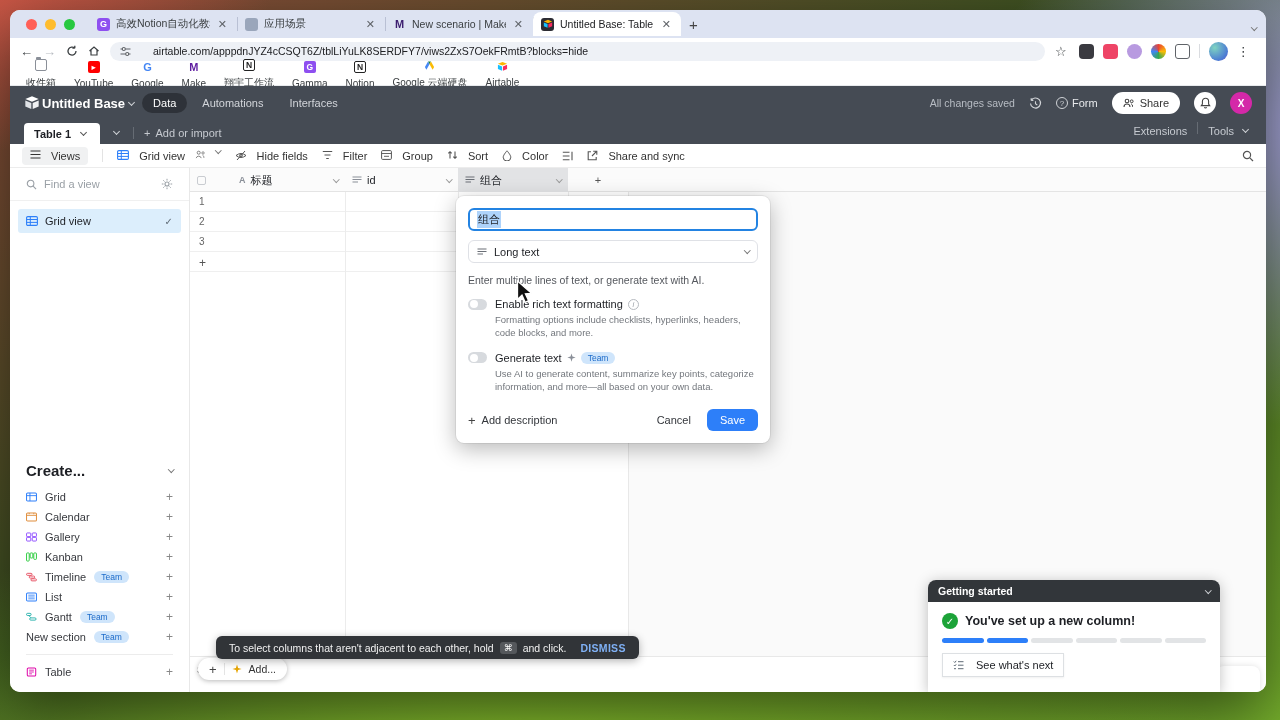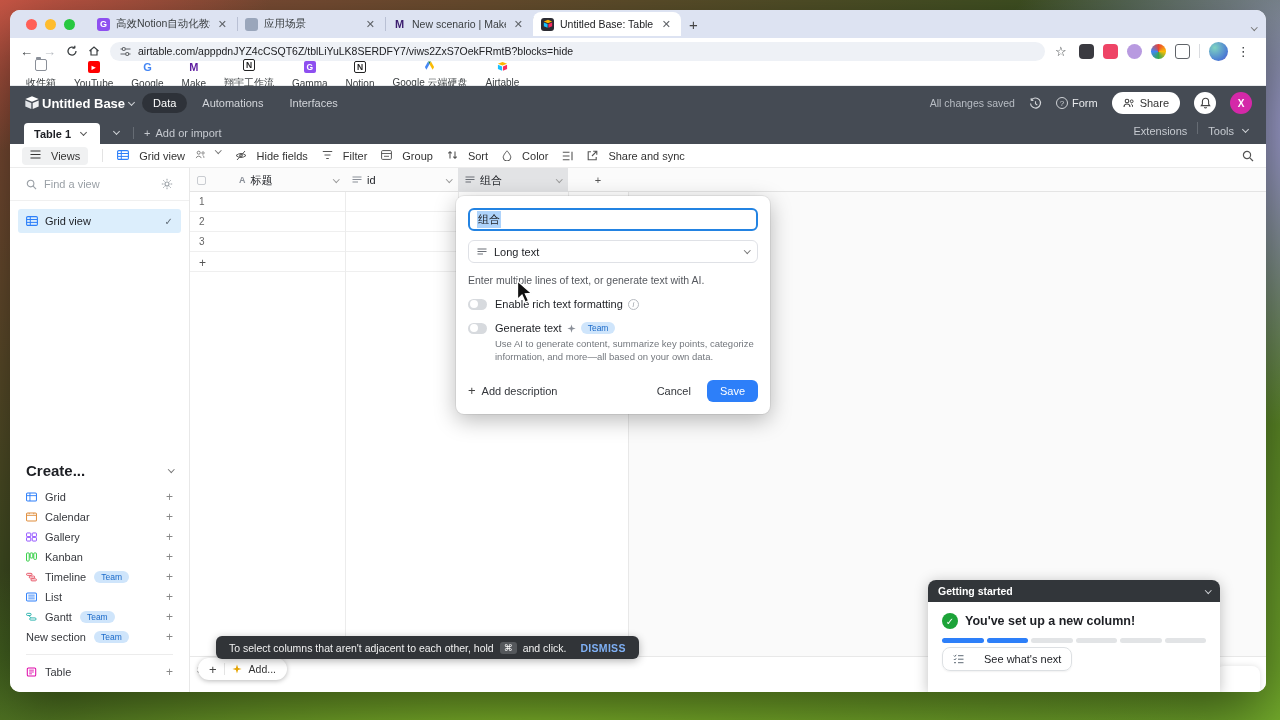--- a/index.html
+++ b/index.html
@@ -33,21 +33,21 @@
   .fav.make{ background:transparent; color:#3c1e70; font-size:11px; }
   .fav.airtable{ background:#2b2b33; }
   .newtab{ font-size:15px; color:#444; margin-left:8px; }
   .strip-chev{ margin-left:auto; color:#444; }
 
   
   .urlrow{ height:26px; background:#fff; display:flex; align-items:center; padding:0 10px; gap:10px; flex:0 0 auto; }
   .navic{ font-size:13px; color:#3c4043; }
   .navic.dis{ color:#b8bcc2; }
   .urlpill{ flex:1; height:19px; background:#eef1f6; border-radius:10px; display:flex;
-    align-items:center; padding:0 10px; gap:7px; max-width:935px; }
+    align-items:center; padding:0 10px; gap:22px; max-width:935px; }
   .urltext{ font-size:10.5px; color:#202124; white-space:nowrap; overflow:hidden; }
   .exts{ display:flex; align-items:center; gap:9px; margin-left:2px; }
   .extic{ width:15px; height:15px; border-radius:4px; }
   .extic.dark{ background:#3a3a40; } .extic.red{ background:#ee4466; }
   .extic.flower{ background:#b89ae0; border-radius:50%; }
   .extic.circle{ border-radius:50%; background:conic-gradient(#ea4335,#fbbc04,#34a853,#4285f4,#ea4335); }
   .extic.puzzle{ background:transparent; border:1.4px solid #5f6368; border-radius:3px; }
   .vdiv{ width:1px; height:14px; background:#dadce0; }
   .avatar-chrome{ width:19px; height:19px; border-radius:50%;
     background:radial-gradient(circle at 30% 30%, #7fd4c1, #4b7bd4 70%, #8b5bb8); }
@@ -193,22 +193,22 @@
     padding:0 10px; font-size:10.5px; font-weight:bold; }
   .gshead .chev{ margin-left:auto; border-color:#cfd2d6; }
   .gsbody{ padding:11px 14px; }
   .gsrow{ display:flex; align-items:center; gap:7px; }
   .gcheck{ width:16px; height:16px; border-radius:50%; background:#1ca338; color:#fff; font-size:10px;
     display:flex; align-items:center; justify-content:center; }
   .gsmsg{ font-size:12.5px; font-weight:bold; color:#1d1f24; }
   .pbar{ display:flex; gap:3px; margin-top:9px; }
   .pseg{ flex:1; height:5px; border-radius:2.5px; background:#e2e4e6; }
   .pseg.fill{ background:#2d7ff9; }
-  .gsbtn{ display:inline-flex; align-items:center; gap:20px; border:1px solid #dde0e3; border-radius:8px;
-    height:24px; padding:0 10px; font-size:11px; color:#1d1f24; margin-top:4px;
+  .gsbtn{ display:inline-flex; align-items:center; gap:12px; border:1px solid #dde0e3; border-radius:0;
+    height:24px; padding:0 10px; font-size:11px; color:#1d1f24; margin-top:10px;
     box-shadow:0 1px 2px rgba(0,0,0,.06); }
 
   .cursor{ position:absolute; left:326px; top:112px; z-index:100; }
 </style>
 </head>
 <body>
 
 <div class="window">
 
   <div class="tabstrip">
@@ -656,20 +656,21 @@
         </div>
         <div class="fdesc">Enter multiple lines of text, or generate text with AI.</div>
 
         <div class="trow">
           <span class="toggle"></span>
           <span class="tlabel">
             <span>Enable rich text formatting</span>
             <span class="info">i</span>
           </span>
         </div>
+        <div class="tsub">Formatting options include checklists, hyperlinks, headers, code blocks, and more.</div>
 
         <div class="trow">
           <span class="toggle"></span>
           <span class="tlabel">
             <span>Generate text</span>
             <svg class="ic" width="9" height="9" viewBox="0 0 12 12">
                 <path d="M6 0.5 L7.3 4.7 L11.5 6 L7.3 7.3 L6 11.5 L4.7 7.3 L0.5 6 L4.7 4.7 Z" fill="#8a8f98"></path>
               </svg>
             <span class="badge">Team</span>
           </span>

